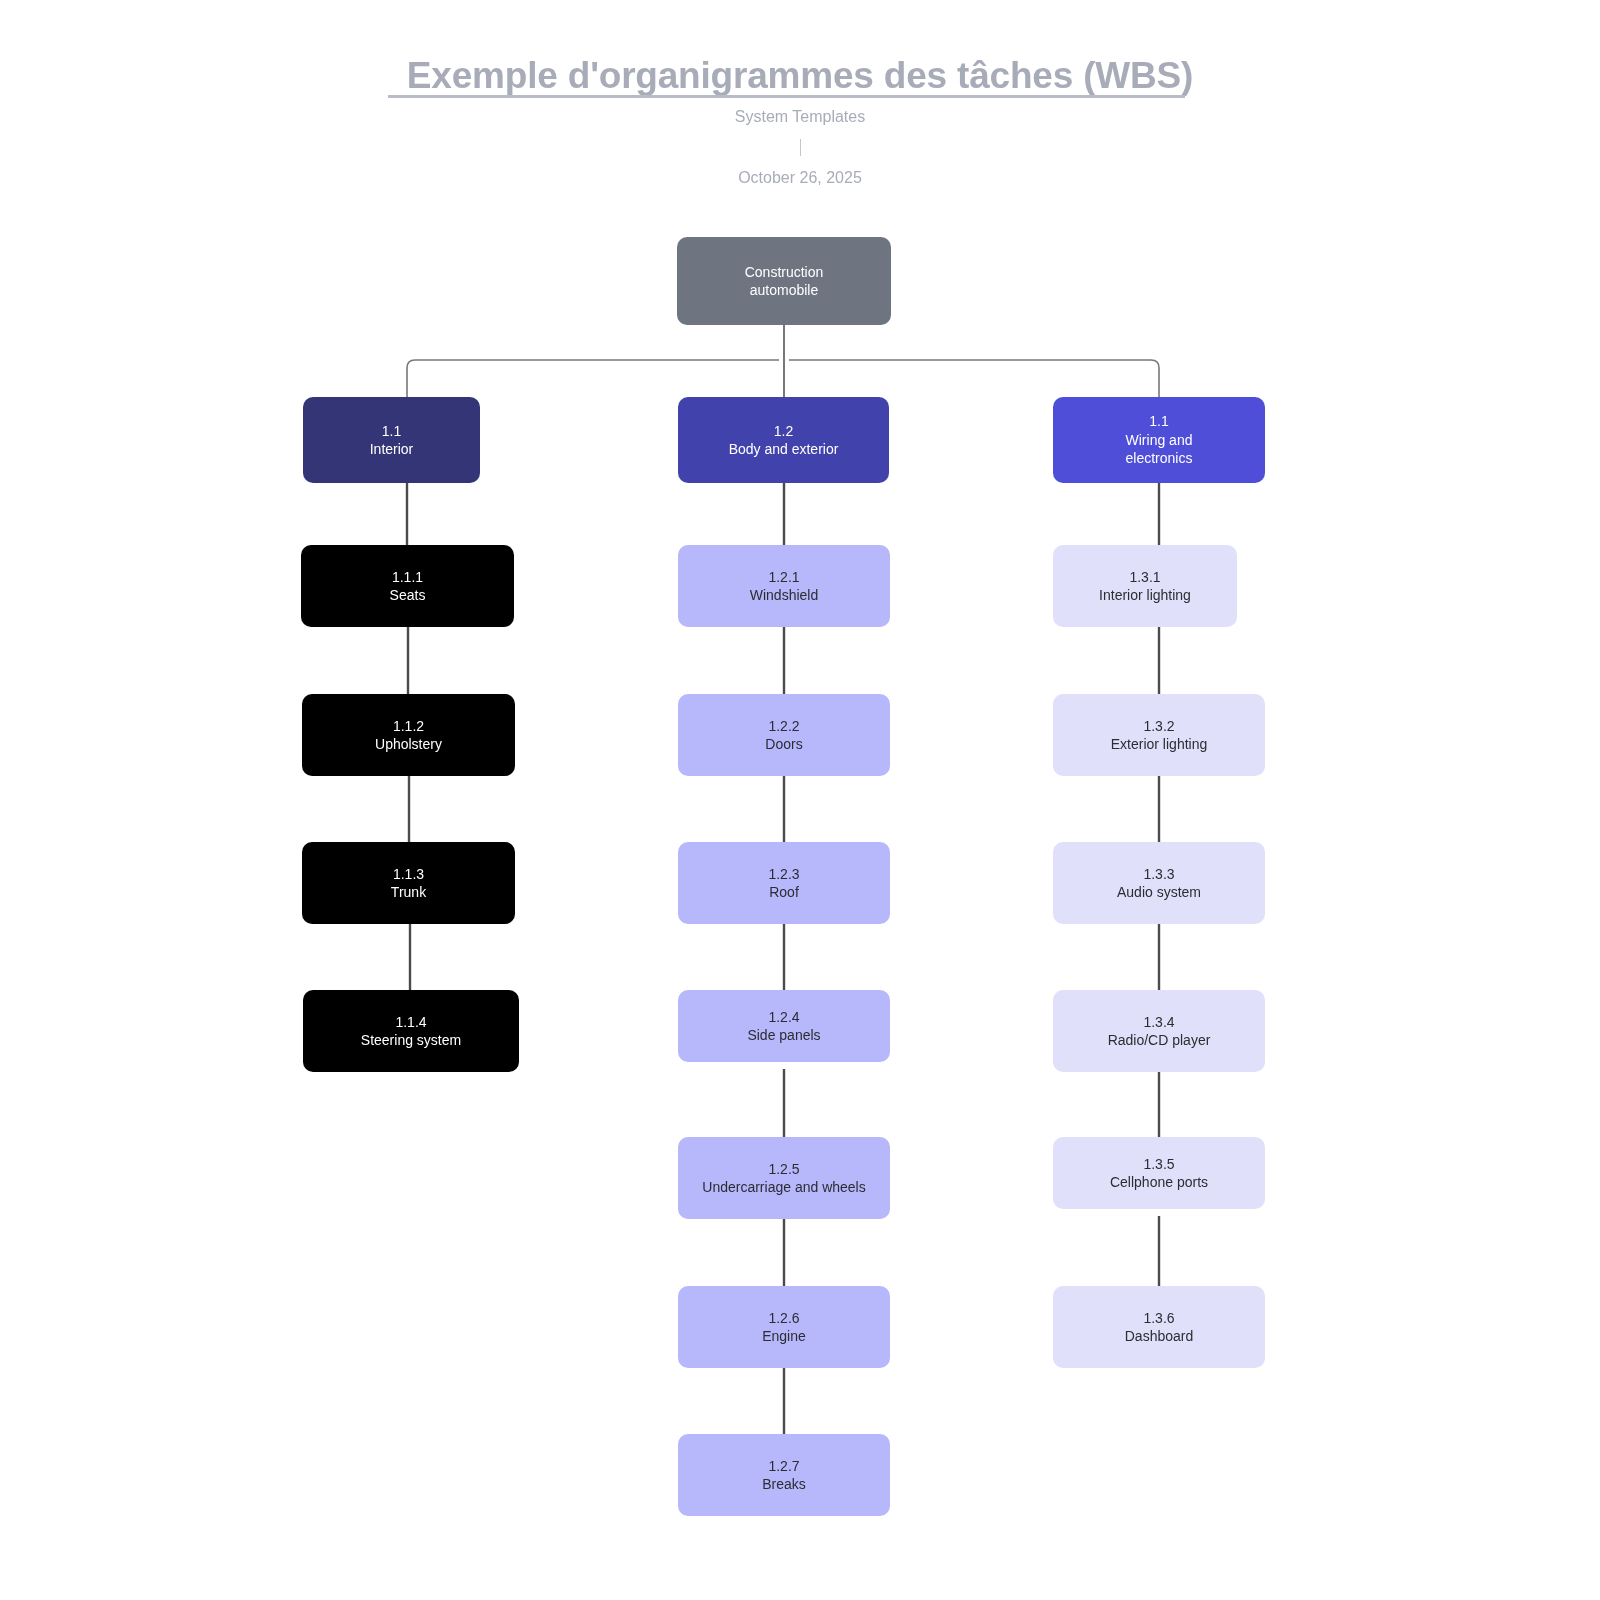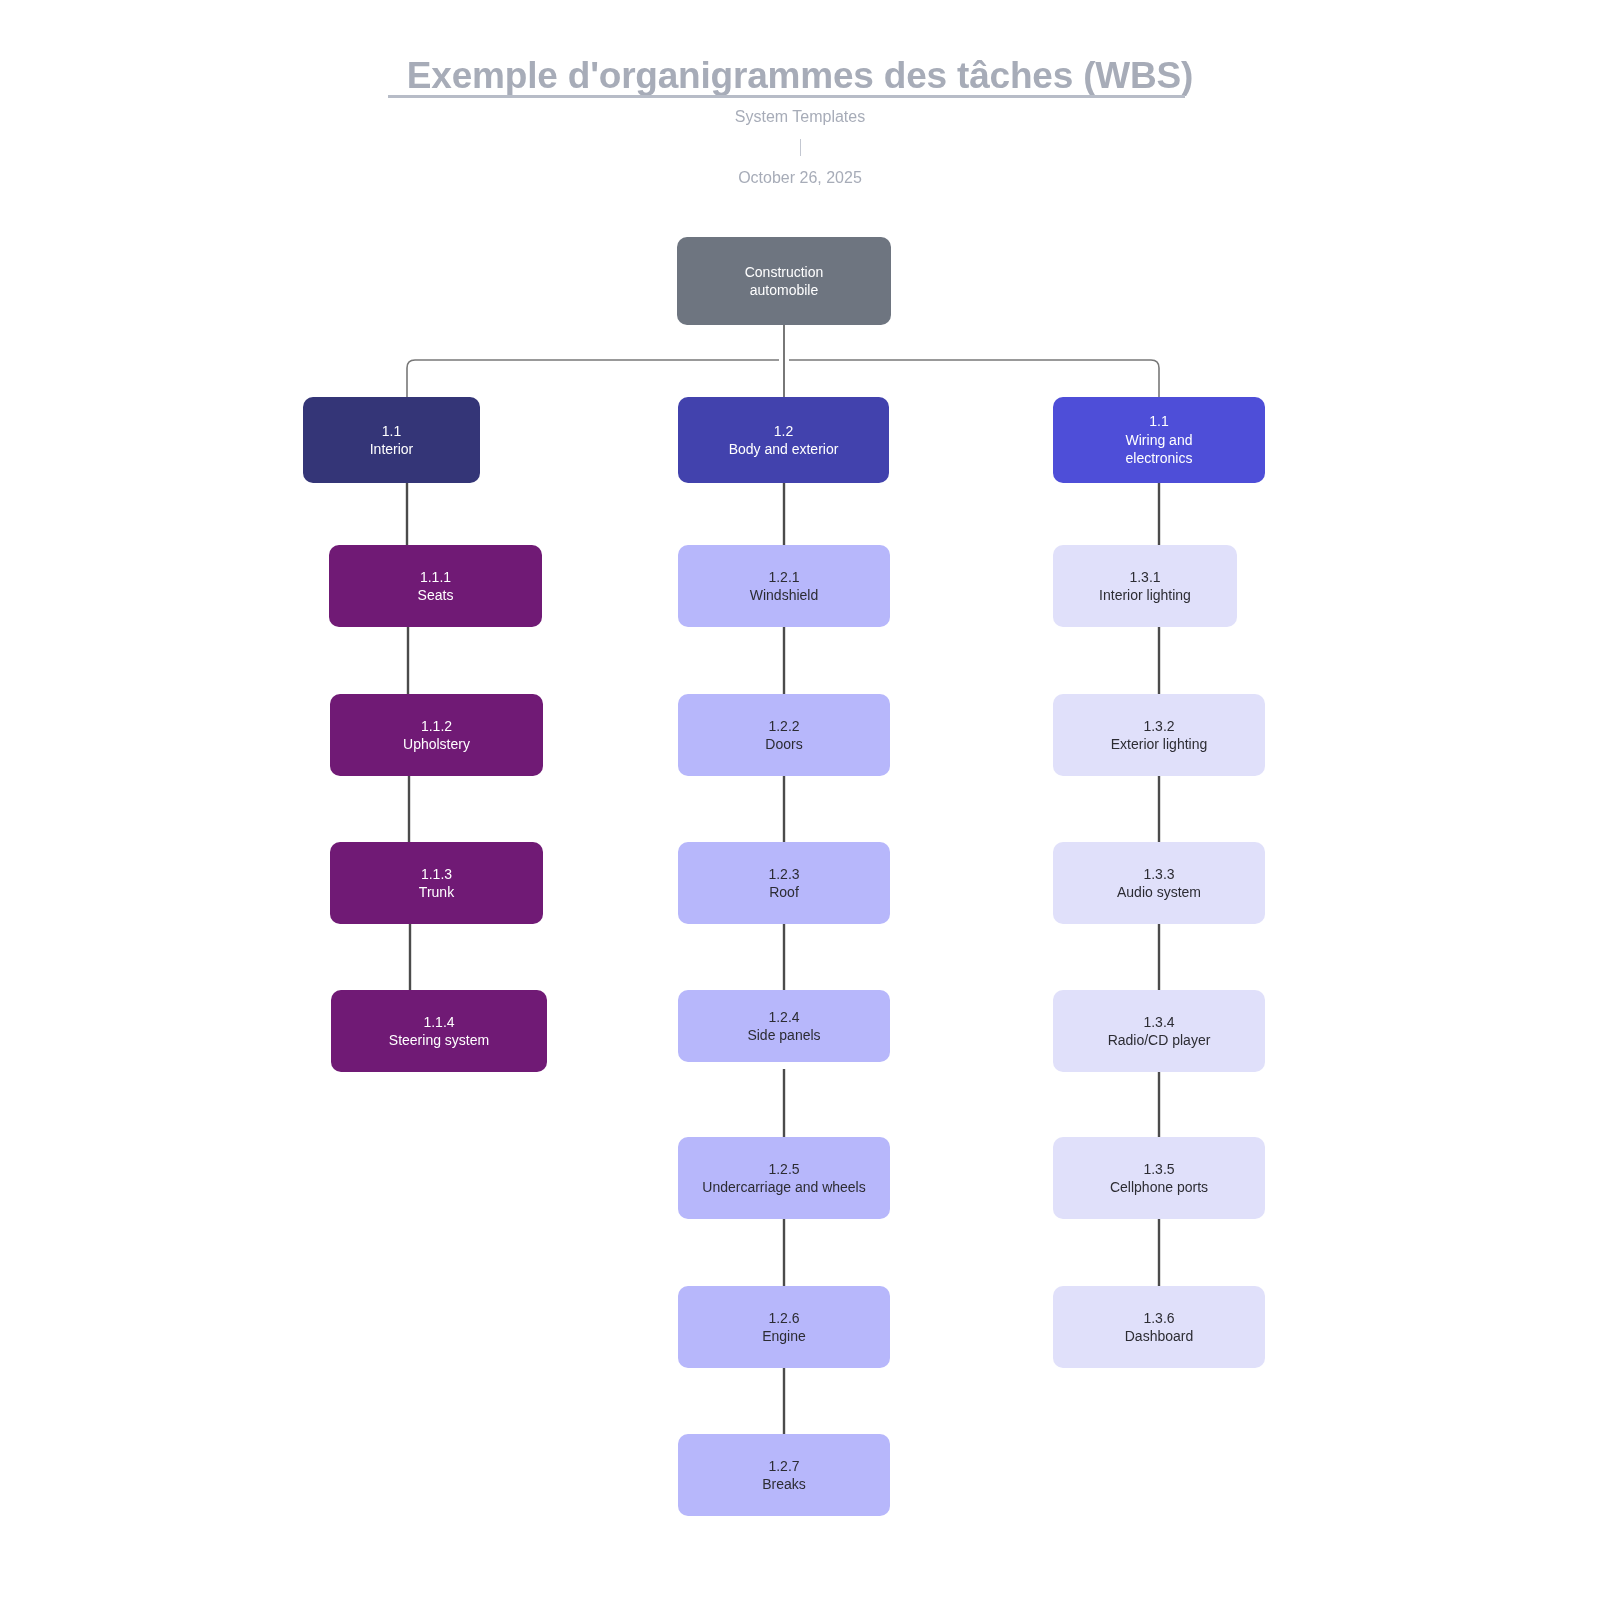--- a/index.html
+++ b/index.html
@@ -91,21 +91,21 @@
   .node .label { display: block; }
 
   .node.root {
     background: #6e7580;
     color: #ffffff;
   }
   .node.lvl1-a { background: #343577; color: #ffffff; }
   .node.lvl1-b { background: #4242ad; color: #ffffff; }
   .node.lvl1-c { background: #4e4ed8; color: #ffffff; }
 
-  .node.leaf-a { background: #701a75; color: #ffffff; margin-left: 28px; }
+  .node.leaf-a { background: #000000; color: #ffffff; }
   .node.leaf-b { background: #b7b7fb; color: #2c2c33; }
   .node.leaf-c { background: #e0e0fa; color: #2c2c33; }
 </style>
 </head>
 <body>
 
 <div id="page">
 
   <div id="header">
     <div id="doc-title">Exemple d'organigrammes des tâches (WBS)</div>
@@ -229,21 +229,21 @@
       <span class="label">Exterior lighting</span>
     </div>
     <div class="node leaf-c" style="left:1053px; top:842px; width:212px; height:82px;">
       <span class="code">1.3.3</span>
       <span class="label">Audio system</span>
     </div>
     <div class="node leaf-c" style="left:1053px; top:990px; width:212px; height:82px;">
       <span class="code">1.3.4</span>
       <span class="label">Radio/CD player</span>
     </div>
-    <div class="node leaf-c" style="left:1053px; top:1137px; width:212px; height:82px;">
+    <div class="node leaf-c" style="left:1053px; top:1137px; width:212px; height:72px;">
       <span class="code">1.3.5</span>
       <span class="label">Cellphone ports</span>
     </div>
     <div class="node leaf-c" style="left:1053px; top:1286px; width:212px; height:82px;">
       <span class="code">1.3.6</span>
       <span class="label">Dashboard</span>
     </div>
 
   </div>
 </div>

